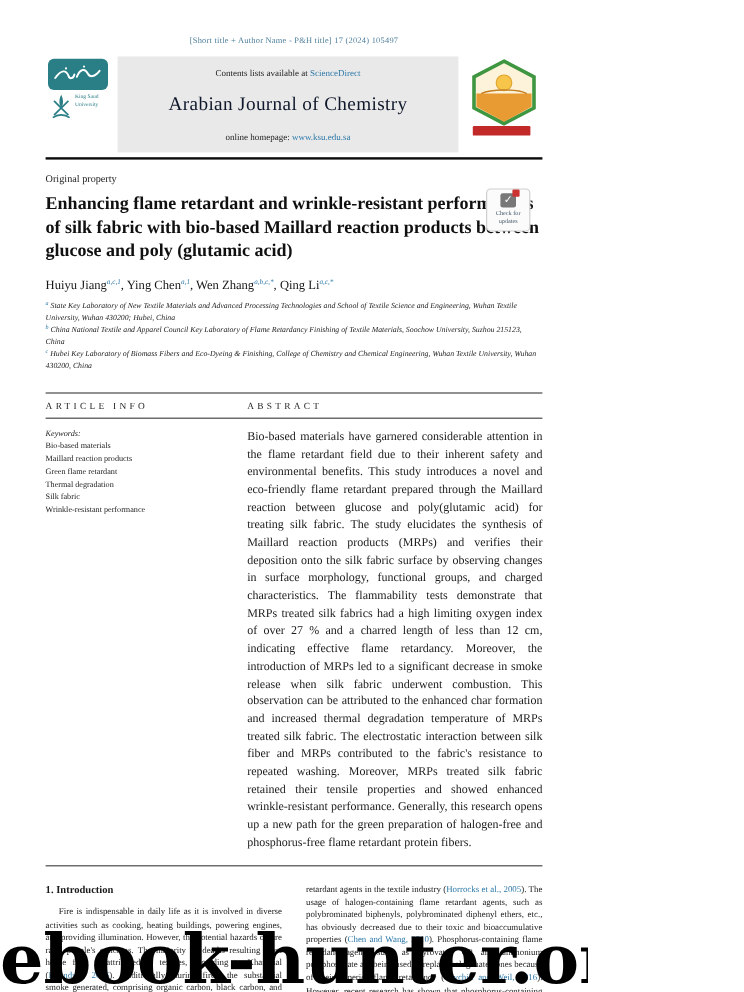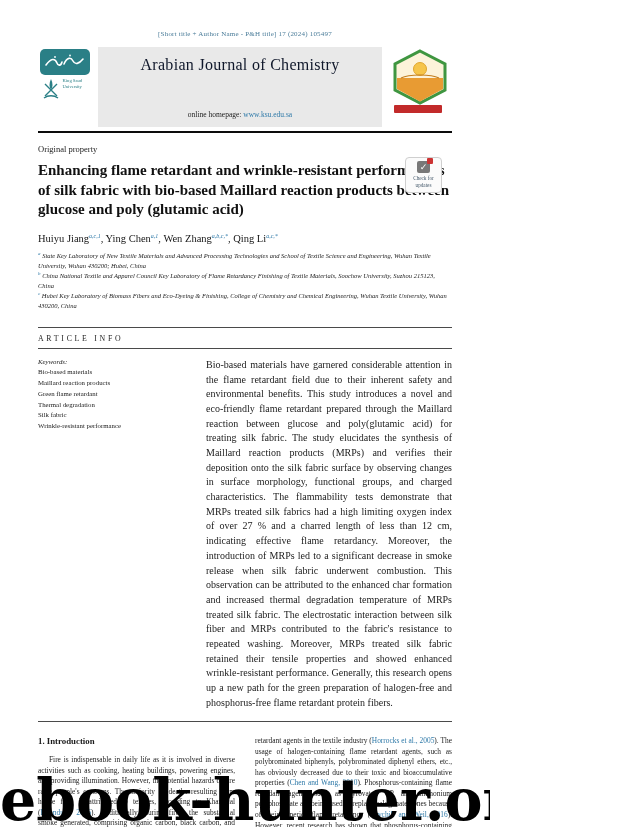--- a/index.html
+++ b/index.html
@@ -93,20 +93,23 @@
         <svg width="18" height="22" viewBox="0 0 18 22">
           <path d="M9 1 C7 5, 7 9, 9 12 C11 9, 11 5, 9 1" fill="#2a7f86"></path>
           <path d="M3 6 L15 18 M15 6 L3 18" stroke="#2a7f86" stroke-width="1.4"></path>
           <path d="M2 20 C6 17, 12 17, 16 20" stroke="#2a7f86" stroke-width="1.4" fill="none"></path>
         </svg>
         <div class="ksu-text">King Saud University</div>
       </div>
     </div>
 
     <div class="header-box">
+      <div class="contents-line">
+        <span>Contents lists available at </span><span class="link">ScienceDirect</span>
+      </div>
       <div class="journal-name">Arabian Journal of Chemistry</div>
       <div class="homepage-line">
         <span>online homepage: </span><span class="link">www.ksu.edu.sa</span>
       </div>
     </div>
 
     <div class="ajc-logo">
       <svg width="58" height="56" viewBox="0 0 58 56">
         <polygon points="29,2 54,15 54,41 29,54 4,41 4,15" fill="#fdf3da" stroke="#3f9640" stroke-width="3"></polygon>
         <path d="M6,29 L52,29 L52,40 L29,52.5 L6,40 Z" fill="#e89b33"></path>
@@ -136,20 +139,21 @@
 
   <div class="affiliations">
       <div><sup class="sup">a</sup> State Key Laboratory of New Textile Materials and Advanced Processing Technologies and School of Textile Science and Engineering, Wuhan Textile University, Wuhan 430200; Hubei, China</div>
       <div><sup class="sup">b</sup> China National Textile and Apparel Council Key Laboratory of Flame Retardancy Finishing of Textile Materials, Soochow University, Suzhou 215123, China</div>
       <div><sup class="sup">c</sup> Hubei Key Laboratory of Biomass Fibers and Eco-Dyeing &amp; Finishing, College of Chemistry and Chemical Engineering, Wuhan Textile University, Wuhan 430200, China</div>
     </div>
 
   <div class="rule-thin mt16"></div>
   <div class="ia-grid">
     <div class="ia-head">ARTICLE INFO</div>
+    <div class="ia-head">ABSTRACT</div>
   </div>
   <div class="rule-thin"></div>
 
   <div class="ia-grid ia-body">
     <div>
       <div class="kw-label">Keywords:</div>
       <div>
           <div class="kw">Bio-based materials</div>
           <div class="kw">Maillard reaction products</div>
           <div class="kw">Green flame retardant</div>

